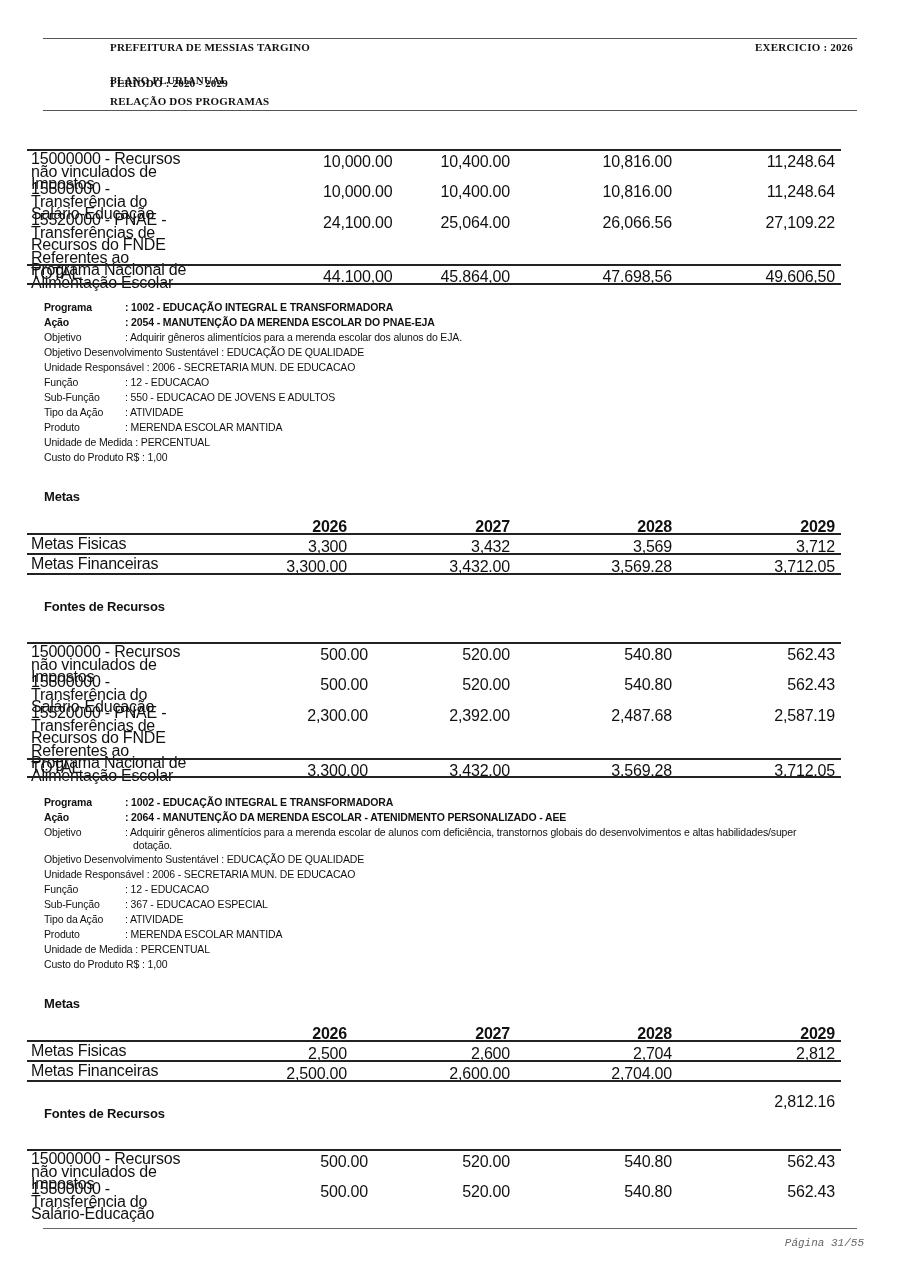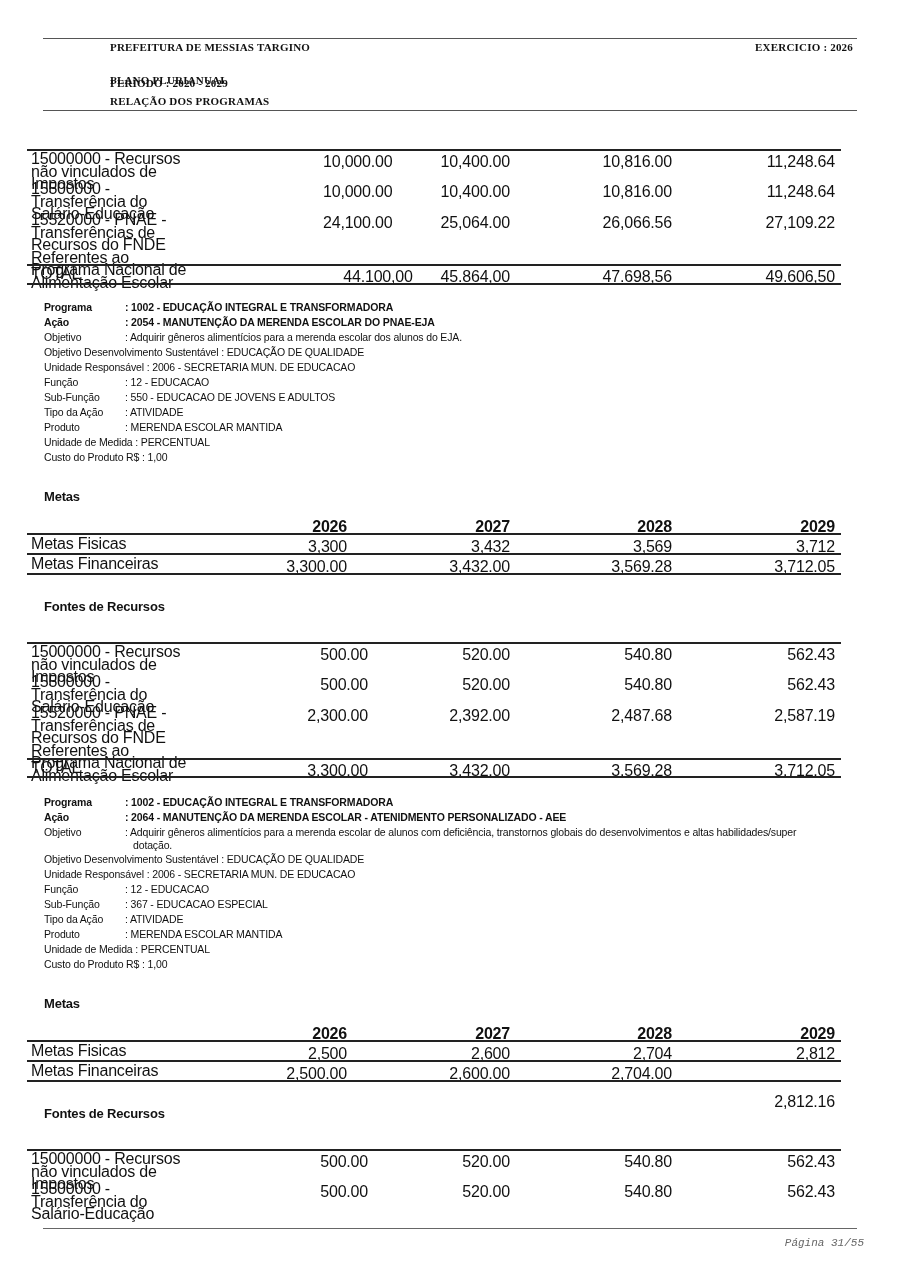--- a/index.html
+++ b/index.html
@@ -74,21 +74,21 @@
     <div class="cell-label" style="top:65px;">15520000 - PNAE - Transferências de Recursos do FNDE Referentes ao Programa Nacional de Alimentação Escolar</div>
     <div class="num c1" style="top:65px; text-align:left; left:275px;">24,100.00</div>
     <div class="num c2" style="top:65px;">25,064.00</div>
     <div class="num c3" style="top:65px;">26,066.56</div>
     <div class="num c4" style="top:65px;">27,109.22</div>
   </div>
 
   <div class="rule-thick" style="top:115px;"></div>
   <div>
     <div class="cell-label" style="top:119px;">TOTAL</div>
-    <div class="num c1" style="top:119px; text-align:center; left:275px;">44.100,00</div>
+    <div class="num c1" style="top:119px; text-align:left; left:275px;">44.100,00</div>
     <div class="num c2" style="top:119px;">45.864,00</div>
     <div class="num c3" style="top:119px;">47.698,56</div>
     <div class="num c4" style="top:119px;">49.606,50</div>
   </div>
   <div class="rule-thick" style="top:134px;"></div>
 </div>
 
 <div class="prog" style="top:301px;">
   <div class="row bold" style="top:0;"><span class="lbl">Programa</span><span>: 1002 - EDUCAÇÃO INTEGRAL E TRANSFORMADORA</span></div>
   <div class="row bold" style="top:15px;"><span class="lbl">Ação</span><span>: 2054 - MANUTENÇÃO DA MERENDA ESCOLAR DO PNAE-EJA</span></div>

